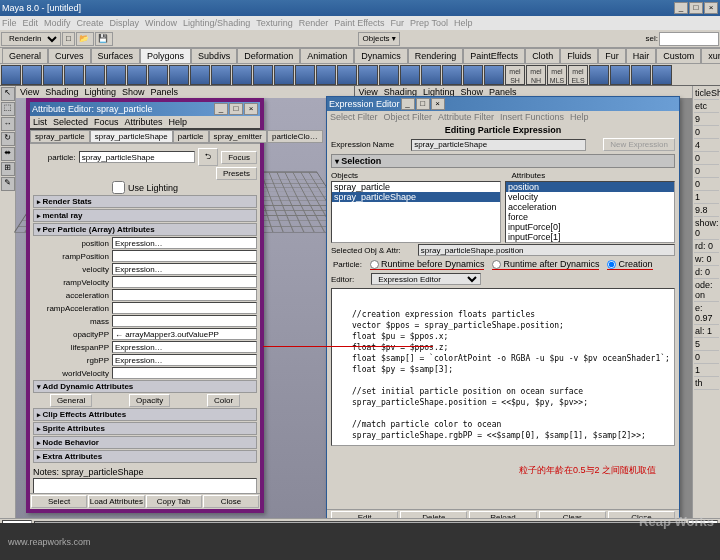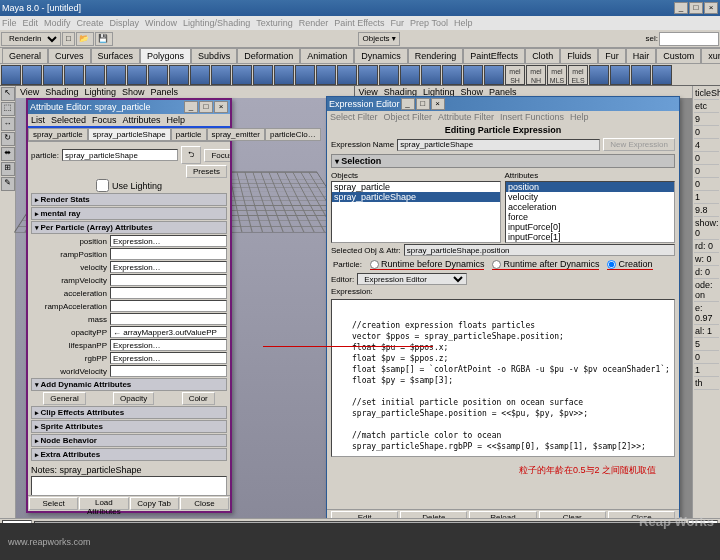--- a/index.html
+++ b/index.html
@@ -19,21 +19,21 @@
 .workspace{display:flex;position:absolute;top:86px;left:0;right:0;bottom:28px}
 .leftbar{width:16px;background:#d4d0c8;border-right:1px solid #999;display:flex;flex-direction:column;gap:1px;padding-top:1px}
 .leftbar .ic{width:14px;height:14px;background:#c0c0c0;border:1px solid #888;margin:0 auto;font-size:8px;text-align:center}
 .viewport{flex:1;background:#989898;position:relative}
 .vp-menu{background:#d4d0c8;height:12px;display:flex;gap:6px;padding:0 4px;font-size:9px;align-items:center}
 .persp{position:absolute;top:12px;left:0;right:0;bottom:0;background:linear-gradient(#a8a8b8,#888898)}
 .gridplane{position:absolute;top:40px;left:20px;right:20px;height:120px;border:1px solid #666;transform:perspective(400px) rotateX(60deg);background:repeating-linear-gradient(0deg,transparent,transparent 8px,#777 8px,#777 9px),repeating-linear-gradient(90deg,transparent,transparent 8px,#777 8px,#777 9px)}
 .rightpanel{width:28px;background:#d4d0c8;border-left:1px solid #999;font-size:8px;padding:1px}
 .rightpanel div{padding:1px;border-bottom:1px solid #bbb}
 
-.attr-editor{position:absolute;left:26px;top:98px;width:206px;height:415px;background:#1d4ed8;border:2px solid #701a75;box-shadow:2px 2px 4px rgba(0,0,0,.3)}
+.attr-editor{position:absolute;left:26px;top:98px;width:238px;height:415px;background:#404040;border:4px solid #701a75;box-shadow:2px 2px 4px rgba(0,0,0,.3)}
 .ae-title{background:linear-gradient(90deg,#3b6ea5,#6b9ed5);color:#fff;height:14px;display:flex;align-items:center;padding:0 2px;font-size:9px}
 .ae-title .spacer{flex:1}
 .ae-menu{height:12px;display:flex;gap:6px;padding:5px 3px;font-size:9px;align-items:center;background:#d4d0c8}
 .ae-tabs{display:flex;border-bottom:1px solid #999;padding-top:2px}
 .ae-tab{padding:1px 4px;border:1px solid #999;background:#d4d0c8;font-size:8px;white-space:nowrap}
 .ae-tab.active{background:#eee}
 .ae-body{padding:3px;background:#d4d0c8;overflow:hidden}
 .ae-row{display:flex;align-items:center;margin:1px 0;gap:3px}
 .ae-lbl{width:76px;text-align:right;font-size:8px}
 .ae-fld{flex:1;height:12px;background:#fff;border:1px inset #999;font-size:8px;padding:0 2px}
@@ -41,21 +41,21 @@
 .ae-section{background:#c8c8d0;border:1px solid #999;padding:1px 3px;margin:1px 0;font-size:8px;font-weight:bold}
 .ae-section::before{content:"▸ ";font-size:7px}
 .ae-section.open::before{content:"▾ "}
 .ae-foot{position:absolute;bottom:0;left:0;right:0;height:16px;display:flex;gap:1px;padding:1px;background:#d4d0c8;border-top:1px solid #999}
 .ae-foot button{flex:1;font-size:8px;background:#d4d0c8;border:1px outset #fff}
 
 .expr-editor{position:absolute;left:326px;top:96px;width:354px;height:430px;background:#d4d0c8;border:1px solid #2a5a95;box-shadow:2px 2px 4px rgba(0,0,0,.3)}
 .ee-title{background:linear-gradient(90deg,#3b6ea5,#6b9ed5);color:#fff;height:14px;display:flex;align-items:center;padding:0 2px;font-size:9px}
 .ee-menu{height:12px;display:flex;gap:6px;padding:0 3px;font-size:8px;align-items:center;color:#777}
 .ee-head{text-align:center;font-size:9px;font-weight:bold;padding:2px}
-.ee-row{display:flex;align-items:center;gap:3px;padding:1px 4px}
+.ee-row{display:flex;align-items:center;gap:17px;padding:1px 4px}
 .ee-lbl{font-size:8px}
 .ee-fld{flex:1;height:12px;background:#e4e4e4;border:1px inset #999;font-size:8px;padding:0 2px}
 .ee-selhdr{background:#c4c4c4;border:1px solid #888;padding:1px 3px;margin:2px 4px;font-size:8px;font-weight:bold}
 .ee-lists{display:flex;gap:4px;padding:0 4px}
 .ee-list{flex:1;height:62px;background:#fff;border:1px inset #999;font-size:8px;overflow:hidden}
 .ee-list div{padding:0 2px}
 .ee-list .sel{background:#2a5a95;color:#fff}
 .ee-radio{display:flex;gap:8px;padding:2px 6px;font-size:8px;align-items:center}
 .ee-radio label{display:flex;align-items:center;gap:2px}
 .ee-radio input{width:9px;height:9px}
@@ -384,23 +384,20 @@
       </label>
     <label class="ee-underline">
         <input type="radio" name="pt" checked="" style="">
         <span>Creation</span>
       </label>
   </div>
   <div class="ee-row">
     <span class="ee-lbl">Editor:</span>
     <select class="ee-fld" style="flex:0 0 110px"><option>Expression Editor</option></select>
   </div>
-  <div class="ee-row">
-      <span class="ee-lbl">Expression:</span>
-    </div>
   <div class="ee-code">//creation expression floats particles
 vector $ppos = spray_particleShape.position;
 float $pu = $ppos.x;
 float $pv = $ppos.z;
 float $samp[] = `colorAtPoint -o RGBA -u $pu -v $pv oceanShader1`;
 float $py = $samp[3];
 
 //set initial particle position on ocean surface
 spray_particleShape.position = &lt;&lt;$pu, $py, $pv&gt;&gt;;
 

